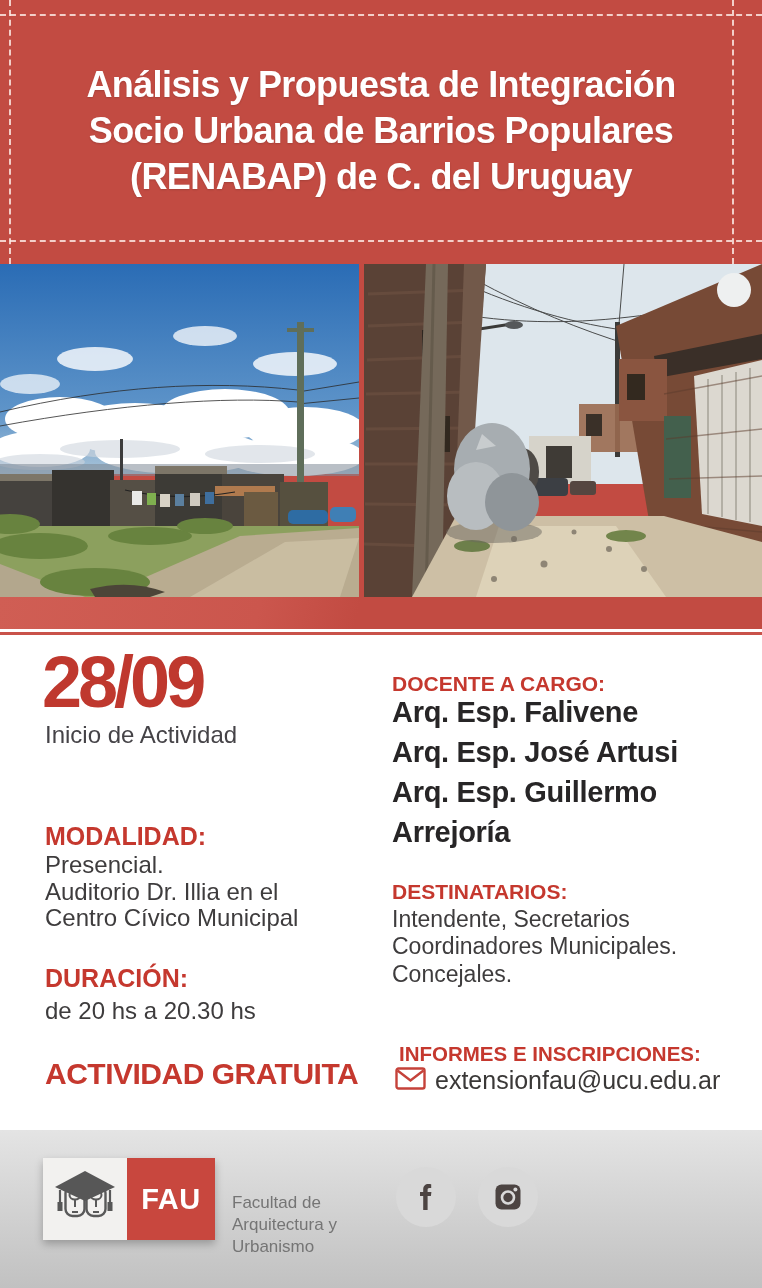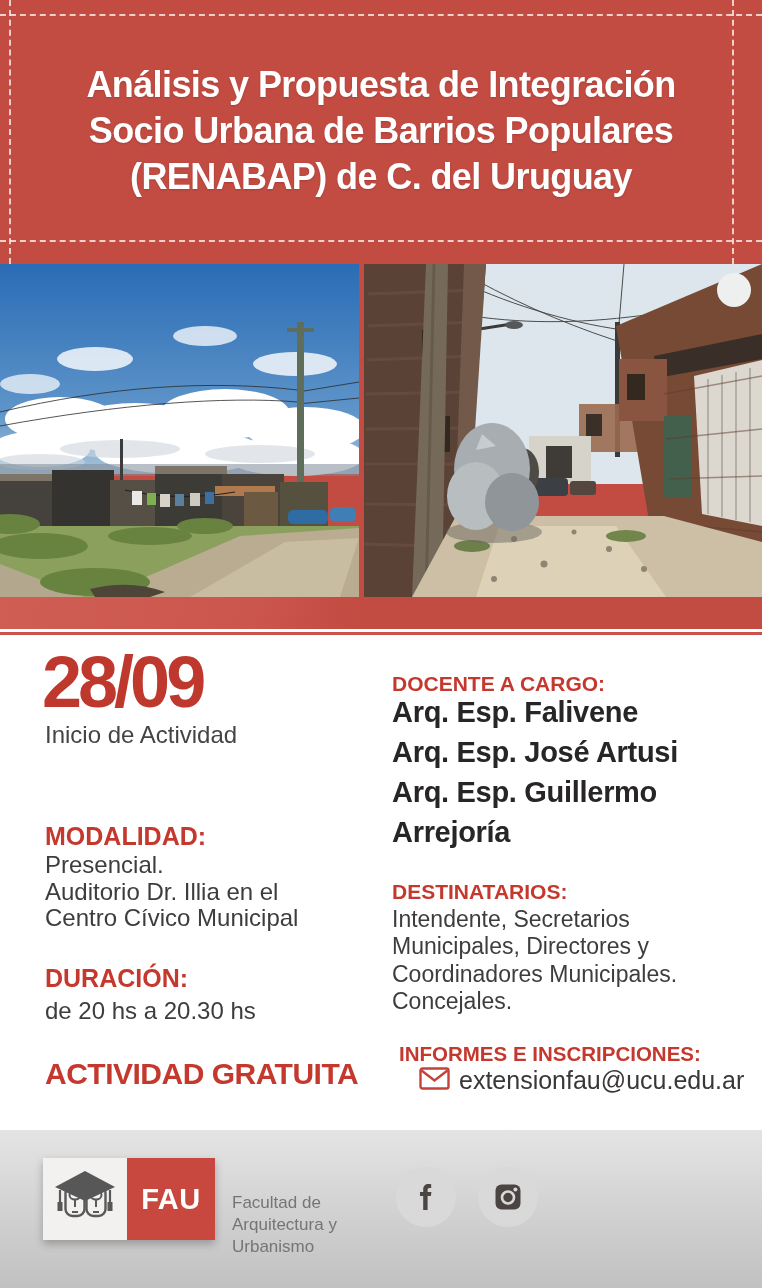--- a/index.html
+++ b/index.html
@@ -44,21 +44,21 @@
   .modality-body{left:45px;top:852px;font-size:24px;line-height:26.5px;color:#3e3c3d;}
   .duration-label{left:45px;top:964px;font-size:25px;}
   .duration-body{left:45px;top:997px;font-size:24px;color:#3e3c3d;}
   .free{left:45px;top:1057px;font-size:30px;font-weight:bold;color:#c5382e;letter-spacing:-0.5px;}
 
   .teachers-label{left:392px;top:664px;font-size:21px;margin-top:8px;}
   .teachers{left:392px;top:692px;width:338px;font-size:29px;font-weight:bold;color:#272526;line-height:40px;letter-spacing:-0.3px;}
   .audience-label{left:392px;top:880px;font-size:21px;}
   .audience{left:392px;top:906px;font-size:23px;color:#3e3c3d;line-height:27.3px;}
   .contact-label{left:399px;top:1042px;font-size:20.5px;text-align:center;}
-  .contact-row{left:395px;top:1066px;display:flex;align-items:center;gap:9px;margin-left:24px;}
+  .contact-row{left:395px;top:1066px;display:flex;align-items:center;gap:9px;}
   .contact-row .email{font-size:25px;color:#3a3837;}
 
   
   .footer{position:absolute;left:0;top:1130px;width:762px;height:158px;
     background:linear-gradient(#e4e4e4 0%,#d4d4d4 45%,#c1c1c1 100%);}
   .logo{position:absolute;left:43px;top:28px;display:flex;box-shadow:0 4px 8px rgba(0,0,0,0.25);}
   .logo-emblem{width:84px;height:82px;background:#f2f1ef;display:flex;align-items:center;justify-content:center;}
   .logo-fau{width:88px;height:82px;background:#c8473e;color:#ffffff;font-weight:bold;font-size:29px;
     display:flex;align-items:center;justify-content:center;letter-spacing:0.5px;}
   .faculty{position:absolute;left:232px;top:62px;font-size:17px;color:#757575;line-height:22px;}
@@ -269,21 +269,20 @@
   <div class="abs red-label teachers-label">DOCENTE A CARGO:</div>
   <div class="abs teachers">
     <div>Arq. Esp. Falivene</div>
     <div>Arq. Esp. José Artusi</div>
     <div>Arq. Esp. Guillermo Arrejoría</div>
   </div>
 
   <div class="abs red-label audience-label">DESTINATARIOS:</div>
   <div class="abs audience">
     <div>Intendente, Secretarios</div>
-    <div>Municipales, Directores y</div>
     <div>Coordinadores Municipales.</div>
     <div>Concejales.</div>
   </div>
 
   <div class="abs red-label contact-label">INFORMES E INSCRIPCIONES:</div>
   <div class="abs contact-row">
     <span>
       <svg width="31" height="23" viewBox="0 0 31 23" aria-hidden="true">
         <rect x="1.5" y="1.5" width="28" height="20" rx="2" fill="#ffffff" stroke="#c5423a" stroke-width="2.4"></rect>
         <path d="M2.5,3.5 L15.5,13.5 L28.5,3.5" fill="none" stroke="#c5423a" stroke-width="2.4"></path>

